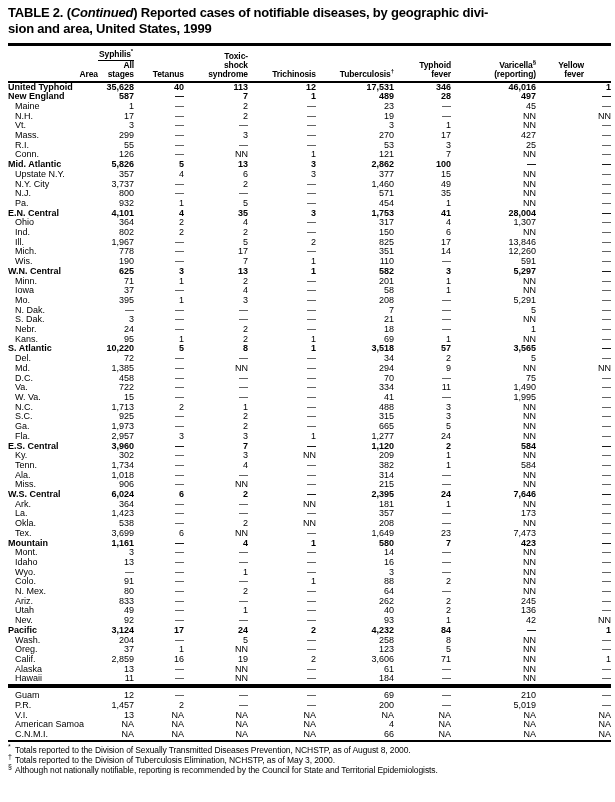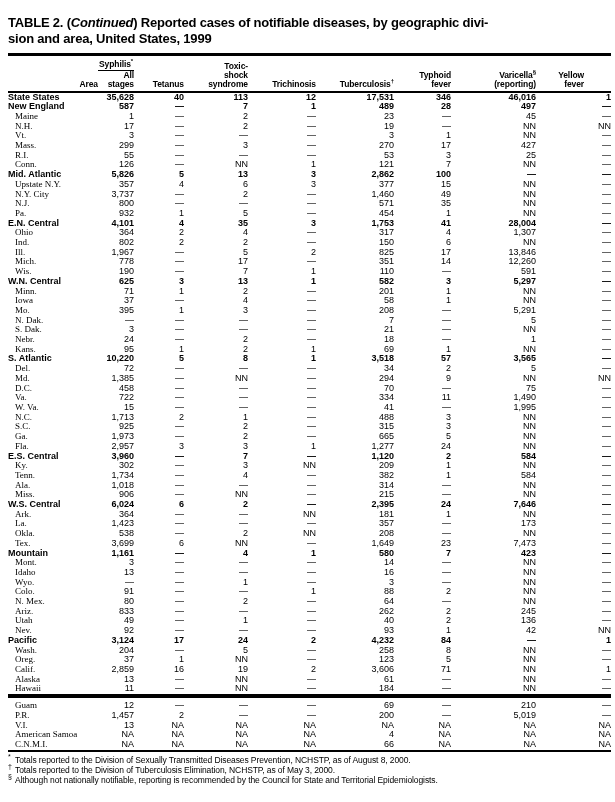--- a/index.html
+++ b/index.html
@@ -2,21 +2,21 @@
 <html><head>
 <meta charset="utf-8">
 <style>
   html, body { margin: 0; padding: 0; }
   body {
     width: 615px; height: 802px; overflow: hidden;
     background: #ffffff; color: #000000;
     font-family: "Liberation Sans", sans-serif;
     -webkit-font-smoothing: antialiased;
   }
-  .page { padding: 15px 6px 0 8px; }
+  .page { padding: 5px 6px 0 8px; }
   .title {
     font-size: 13px; font-weight: bold; line-height: 15.5px;
     letter-spacing: -0.2px; margin: 0 0 7px 0;
   }
   .title .italic { font-style: italic; }
   .pre { white-space: pre-line; }
 
   table.disease-table {
     border-collapse: collapse; table-layout: fixed;
     width: 603px;
@@ -37,21 +37,21 @@
     border-bottom: 1px solid #000;
     padding: 0 1px 0.5px 1px;
   }
 
   tbody th, tbody td {
     font-size: 9px; font-weight: normal; line-height: 9.7px; height: 9.7px;
     padding: 0; margin: 0; white-space: nowrap;
   }
   tbody td { text-align: right; }
   tbody th.area { text-align: left; font-weight: normal; }
-  tbody th.area.indent { padding-left: 7px; font-family: Liberation Serif, serif; }
+  tbody th.area.indent { padding-left: 7px; }
   tr.division th, tr.division td { font-weight: bold; }
 
   tbody.territories { border-top: 4px solid #000; }
   tbody.territories tr:first-child th,
   tbody.territories tr:first-child td { padding-top: 3px; }
 
   .footnotes { margin-top: 3px; width: 603px; }
   .footnote {
     font-size: 8.5px; line-height: 10px; letter-spacing: -0.1px;
   }
@@ -99,21 +99,21 @@
         <th>
           <div><span>Varicella</span><sup>§</sup></div>
           <div>(reporting)</div>
         </th>
         <th class="pre" style="padding-right:27px">Yellow
 fever</th>
       </tr>
     </thead>
     <tbody>
         <tr class="division">
-          <th class="area">State States</th>
+          <th class="area">United Typhoid</th>
           <td>35,628</td>
           <td>40</td>
           <td>113</td>
           <td>12</td>
           <td>17,531</td>
           <td>346</td>
           <td>46,016</td>
           <td>1</td>
         </tr>
         <tr class="division">

